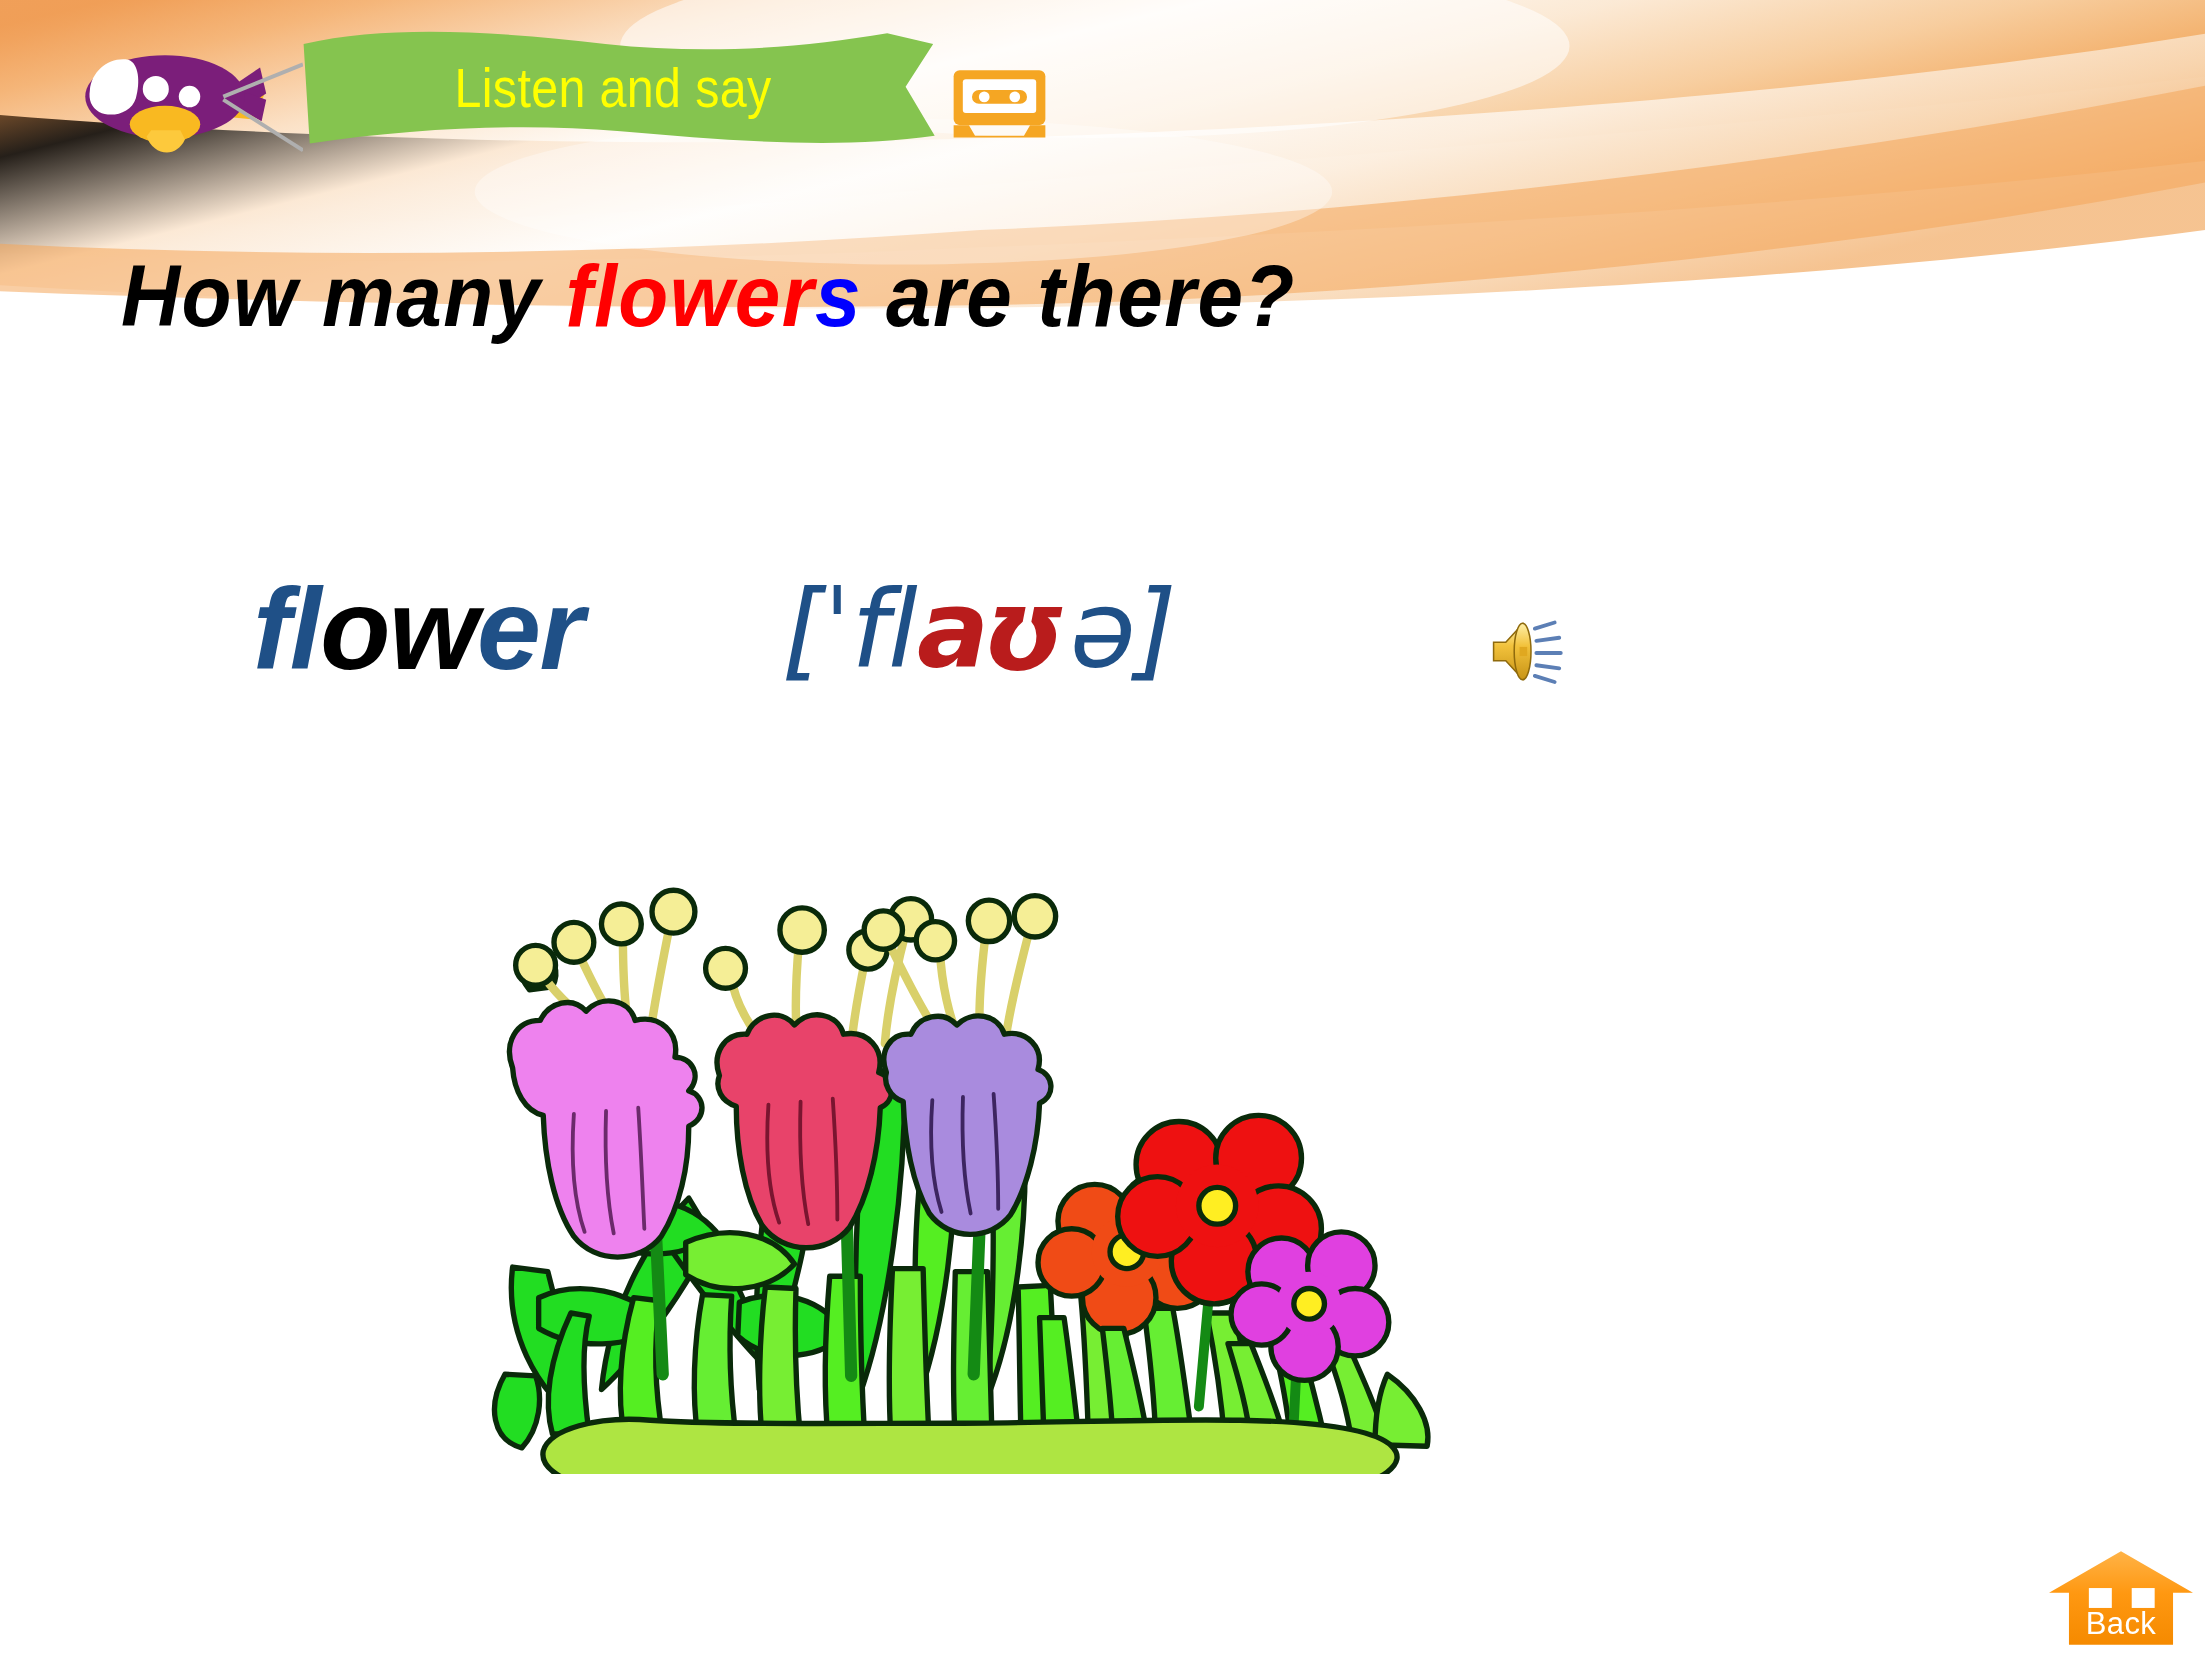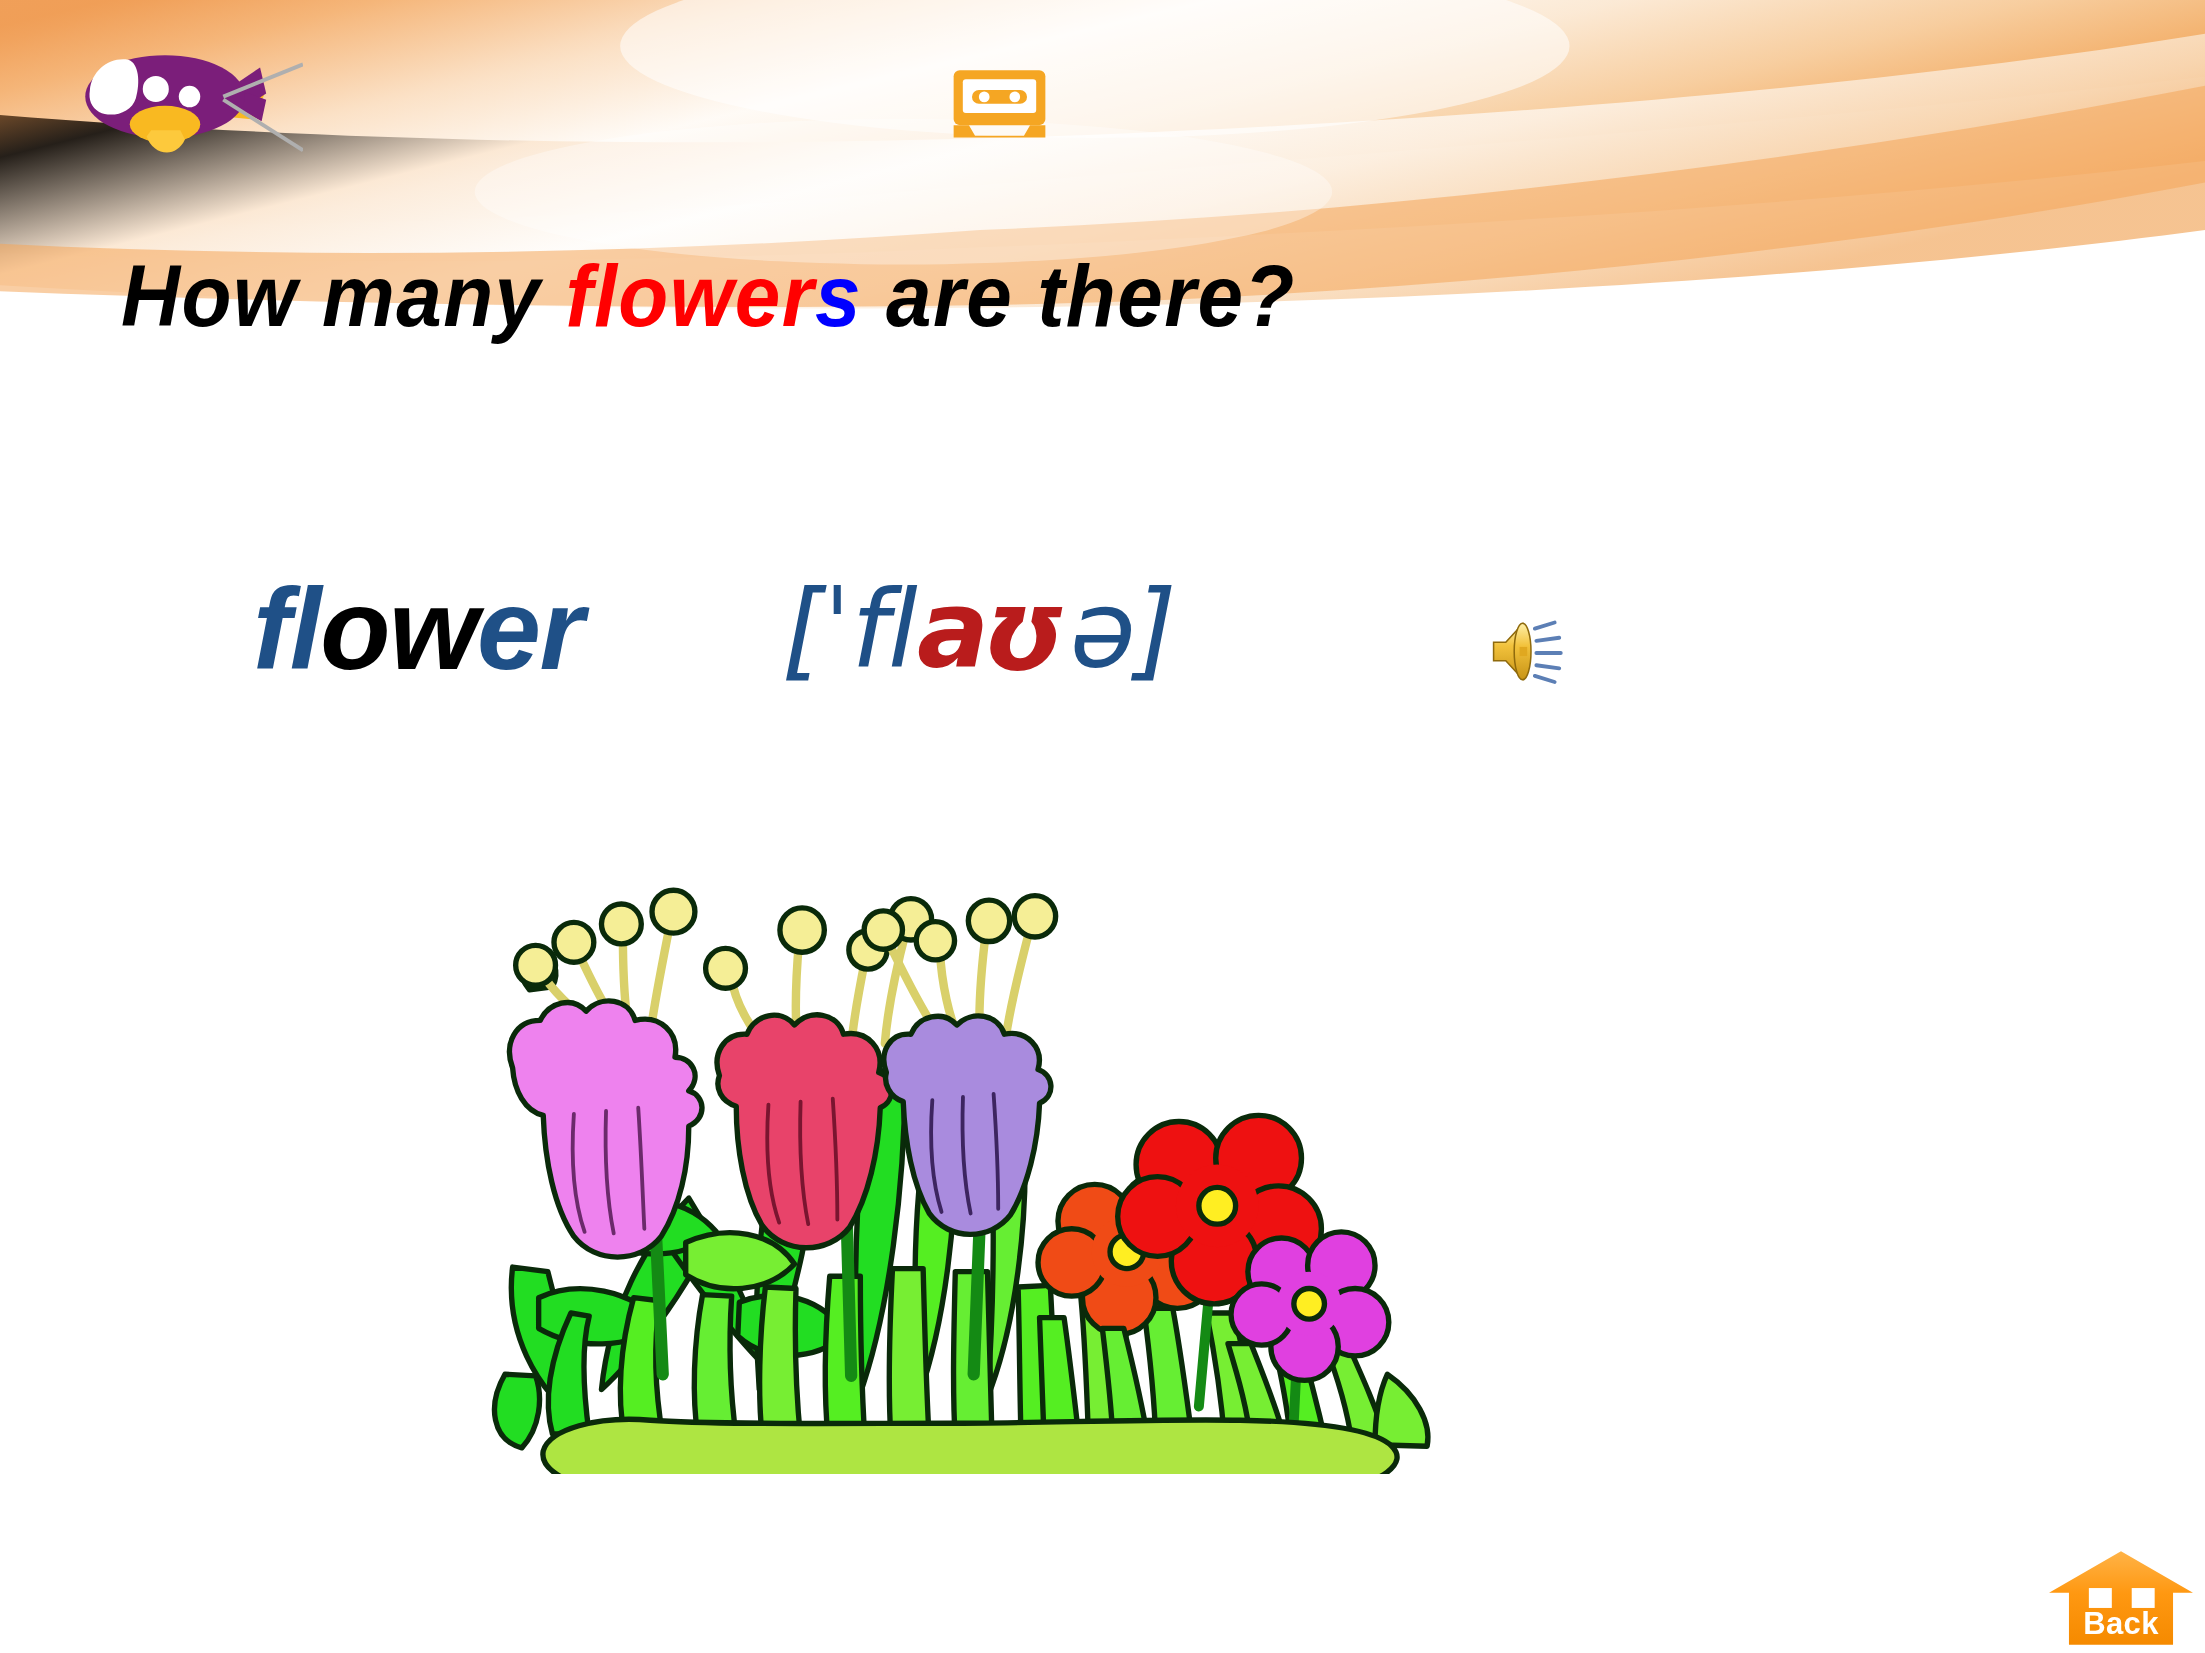--- a/index.html
+++ b/index.html
@@ -141,21 +141,21 @@
   }
   .back-label {
     position: absolute;
     left: 0;
     top: 58px;
     width: 150px;
     text-align: center;
     color: #ffffff;
     font-family: "Liberation Sans", sans-serif;
     font-size: 31px;
-    font-weight: bold;
+    font-weight: normal;
     letter-spacing: 0.4px;
   }
 </style>
 </head>
 <body>
 
 <div id="slide">
 
   <svg class="topband" viewBox="0 0 2880 420" preserveAspectRatio="none">
     <defs>
@@ -245,20 +245,28 @@
     <circle cx="152" cy="96" r="14" fill="#FFFFFF"></circle>
 
     <path d="M78,126 C96,152 146,154 162,128 C150,140 92,140 78,126 Z" fill="#F9B921"></path>
     <ellipse cx="120" cy="132" rx="46" ry="24" fill="#F9B921"></ellipse>
     <path d="M96,148 C104,172 134,178 146,152 L140,140 L102,140 Z" fill="#FDC93C"></path>
 
     <path d="M196,96 L300,54" stroke="#AFAFAF" stroke-width="5" fill="none"></path>
     <path d="M196,100 L300,166" stroke="#AFAFAF" stroke-width="5" fill="none"></path>
   </svg>
 
+  <div class="banner">
+    <svg viewBox="0 0 880 175" preserveAspectRatio="none" style="position:absolute;left:0;top:0;width:674px;height:134px;">
+      <path d="M6,30 C120,4 260,14 400,30 C530,44 650,36 768,16
+               L828,30 L792,86 L830,150
+               C700,168 560,156 420,144 C290,133 150,140 14,160 Z" fill="#85C44F"></path>
+    </svg>
+    <div class="banner-label">Listen and say</div>
+  </div>
 
   <svg class="cassette" viewBox="0 0 140 102">
     <rect x="10" y="8" width="120" height="72" rx="8" fill="#F5A623"></rect>
     <rect x="22" y="20" width="96" height="44" rx="4" fill="#FFFFFF"></rect>
     <rect x="34" y="34" width="72" height="18" rx="9" fill="#F5A623"></rect>
     <circle cx="50" cy="43" r="7" fill="#FFFFFF"></circle>
     <circle cx="90" cy="43" r="7" fill="#FFFFFF"></circle>
     <path d="M10,80 L30,80 L38,94 L102,94 L110,80 L130,80 L130,96 L10,96 Z" fill="#F5A623"></path>
   </svg>
 

